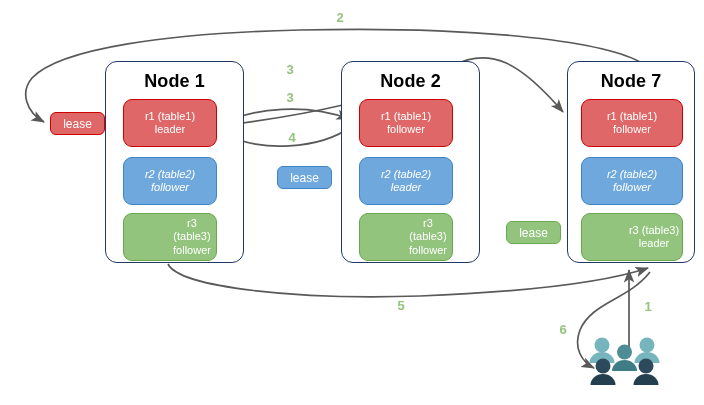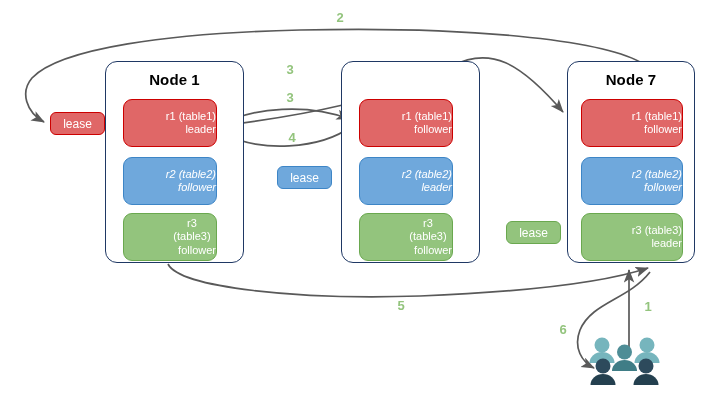--- a/index.html
+++ b/index.html
@@ -12,35 +12,35 @@
     border:1.6px solid #1f3864;
     border-radius:12px;
     background:#ffffff;
     box-sizing:border-box;
   }
   .node-title{
     position:absolute;
     left:0;right:0;
     top:9px;
     text-align:center;
-    font-size:15px;
+    font-size:18px;
     font-weight:bold;
     color:#000000;
     letter-spacing:0.1px;
   }
   .replica{
     position:absolute;
     left:17px;
     width:94px;
     height:48px;
     border-radius:9px;
     box-sizing:border-box;
     display:flex;
     flex-direction:column;
-    align-items:flex-end;
+    align-items:center;
     justify-content:center;
     color:#ffffff;
     font-size:11px;
     line-height:13.5px;
     text-align:center;
   }
   .rep-red  {background:#e06767;border:1.6px solid #cc0000;}
   .rep-blue {background:#6fa8dc;border:1.6px solid #3d85c6;font-style:italic;}
   .rep-green{background:#93c47d;border:1.6px solid #6aa84f;padding-left:44px;}
 
@@ -107,20 +107,21 @@
       <span>r2 (table2)</span>
       <span>follower</span>
     </div>
     <div class="replica rep-green" style="top:151px;">
       <span>r3 (table3)</span>
       <span>follower</span>
     </div>
   </div>
 
   <div class="node-box" style="left:341px;top:61px;width:139px;height:202px;">
+    <div class="node-title">Node 2</div>
     <div class="replica rep-red" style="top:37px;">
       <span>r1 (table1)</span>
       <span>follower</span>
     </div>
     <div class="replica rep-blue" style="top:95px;">
       <span>r2 (table2)</span>
       <span>leader</span>
     </div>
     <div class="replica rep-green" style="top:151px;">
       <span>r3 (table3)</span>

